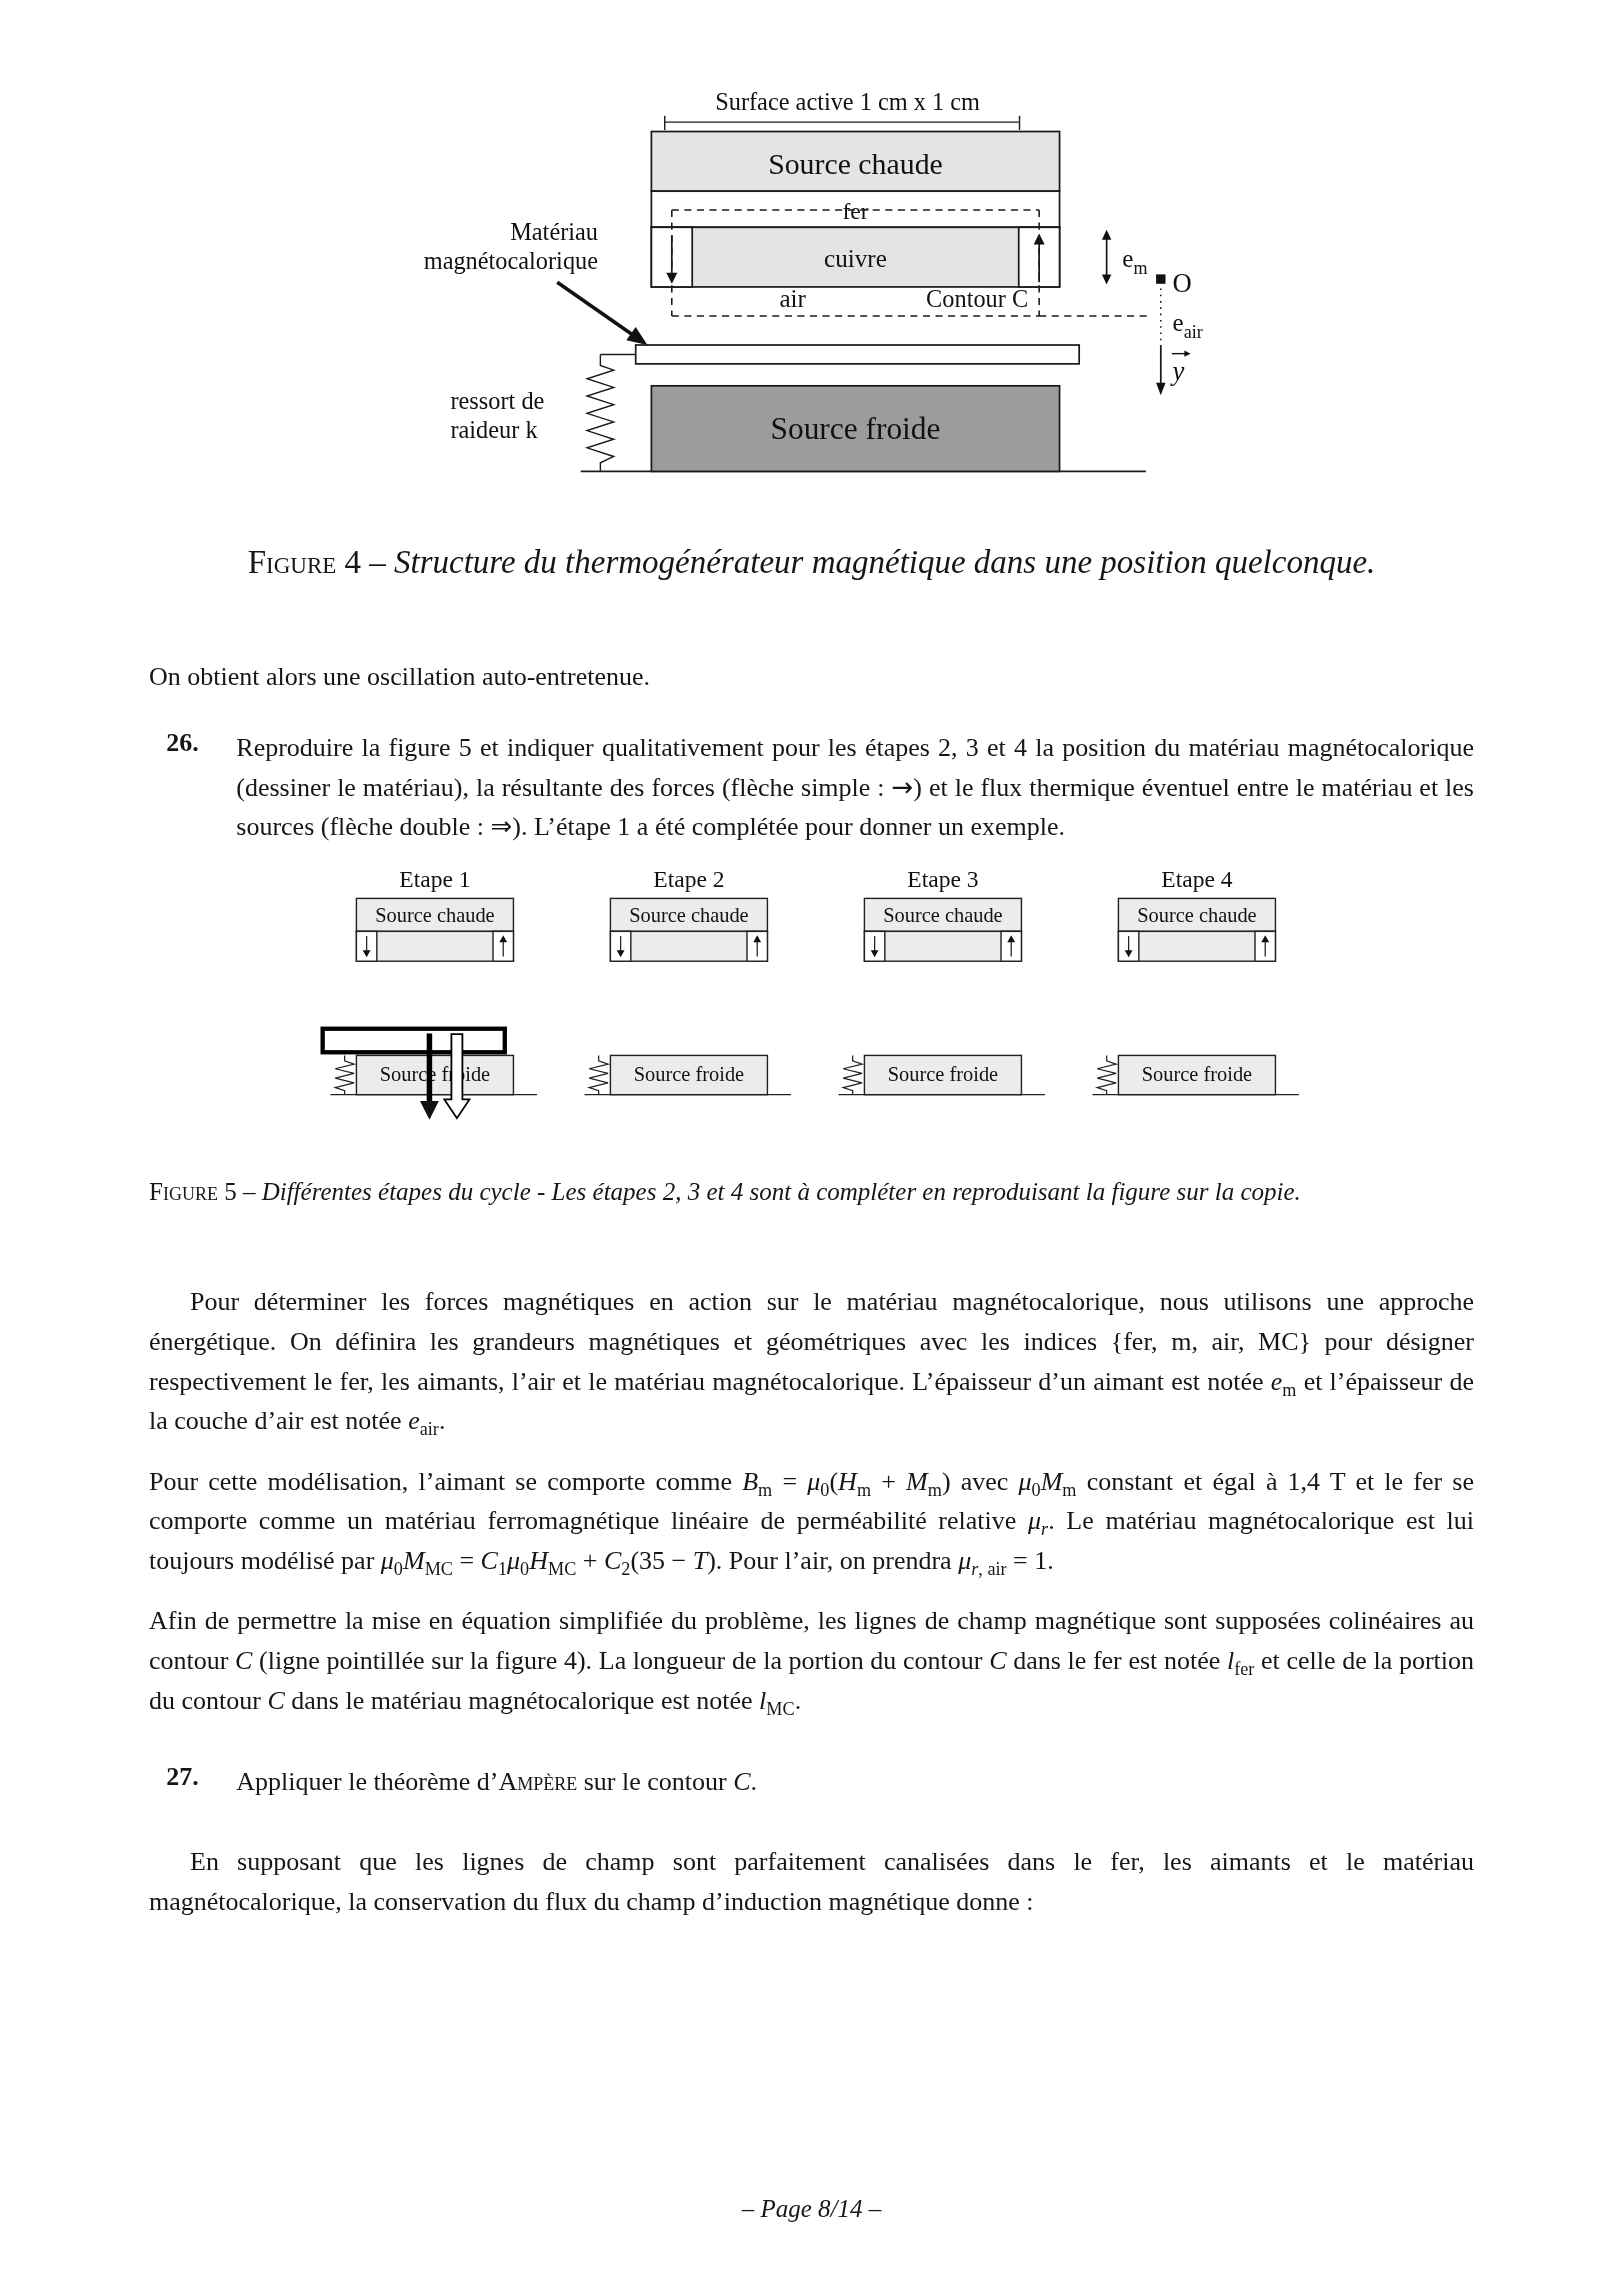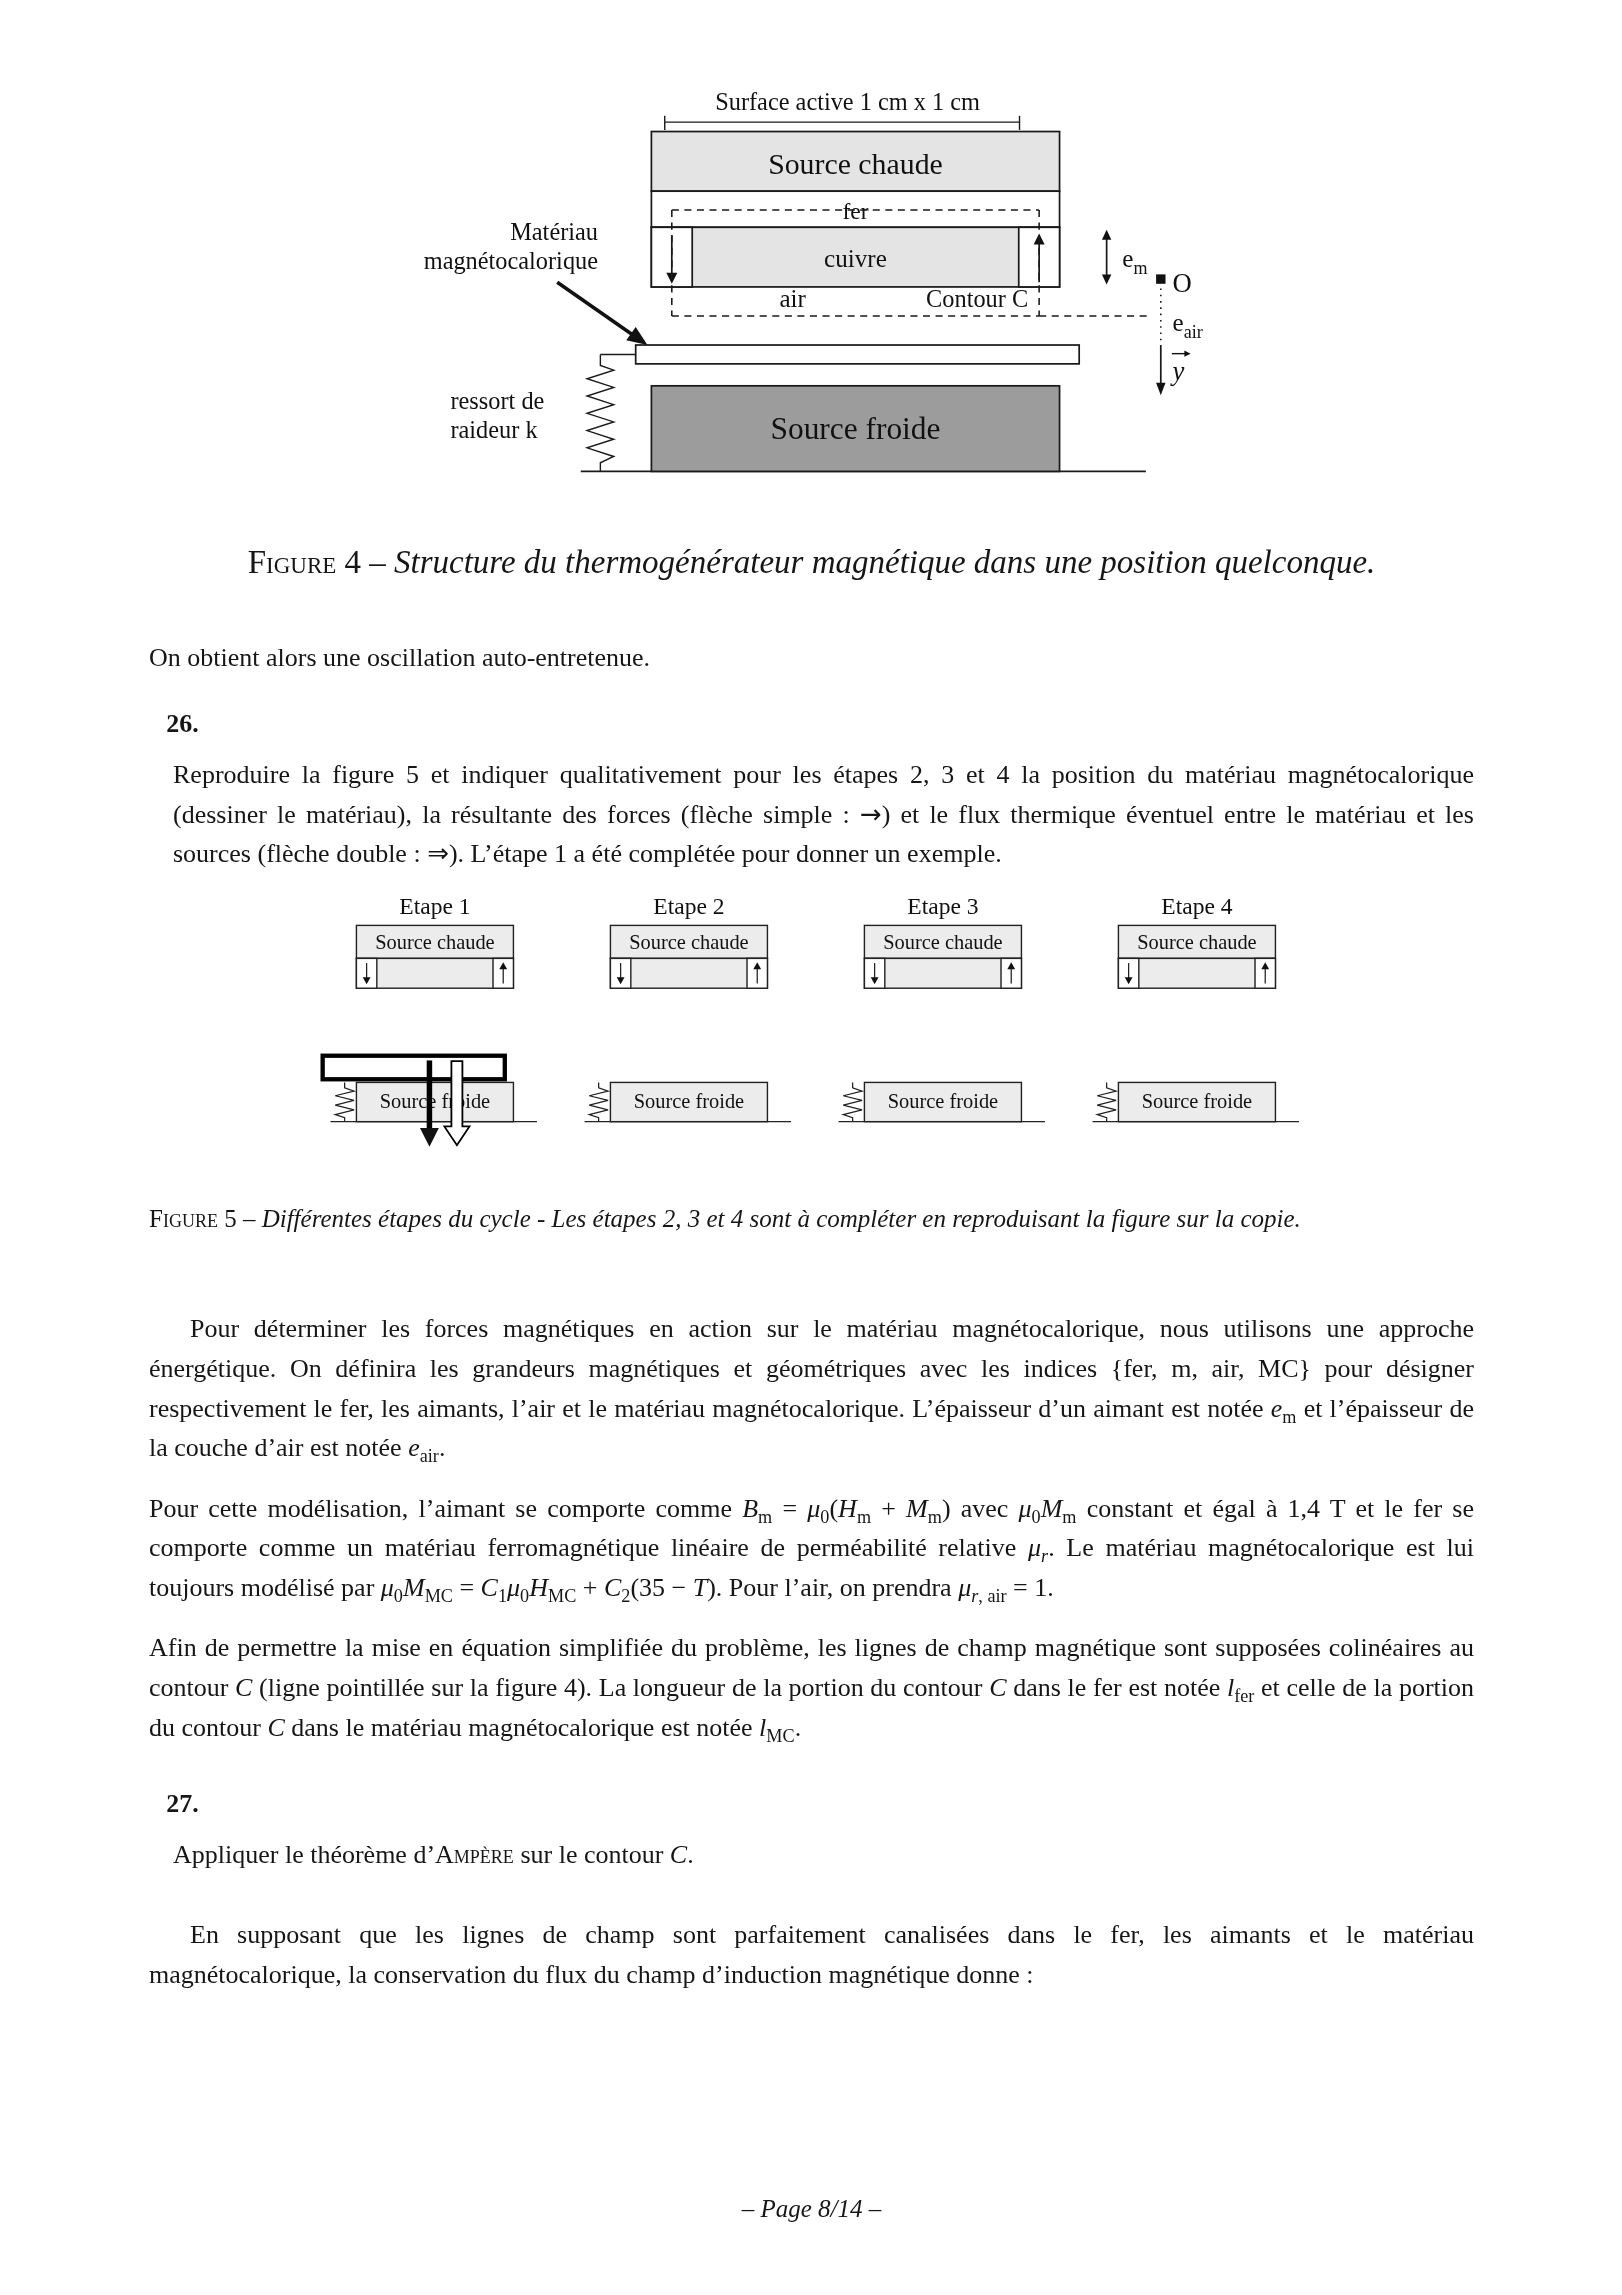--- a/index.html
+++ b/index.html
@@ -23,23 +23,23 @@
   .ar { font-family: "DejaVu Sans", sans-serif; }
 
   .fig4wrap { margin: 31px 0 0 251px; width: 856px; }
   .caption { margin-top: 35px; text-align: center; font-size: 33px; }
   .caption .cap-label { font-variant: small-caps; }
   .caption .cap-text { font-style: italic; }
   .caption5 { margin-top: 43px; text-align: justify; font-size: 25px; line-height: 1.5; }
   .caption5 .cap-label { font-variant: small-caps; font-style: normal; }
   .caption5 .cap-text { font-style: italic; }
 
-  .intro { margin-top: 57px; }
-
-  .item { display: flex; margin-top: 31px; flex-direction: column; }
+  .intro { margin-top: 76px; }
+
+  .item { display: flex; margin-top: 31px; }
   .item-num { flex: 0 0 46px; margin-left: 17.3px; font-weight: bold; }
   .item-body { flex: 1; padding-left: 24px; text-align: justify; line-height: 1.53; }
 
   .fig5row { display: flex; justify-content: center; gap: 18px; margin-top: 19.6px; }
 
   .p1 { margin-top: 72px; }
   .p2 { margin-top: 20.4px; }
   .p3 { margin-top: 20.4px; }
   .p4 { margin-top: 41px; }
 

